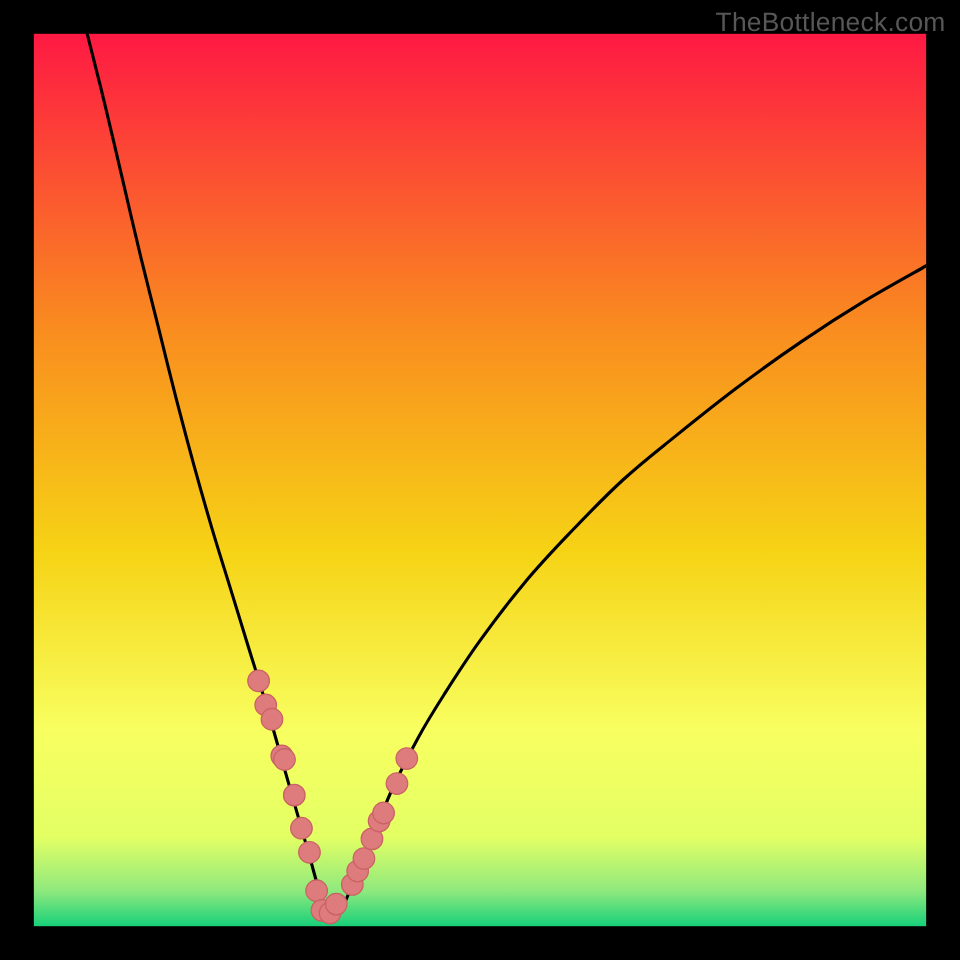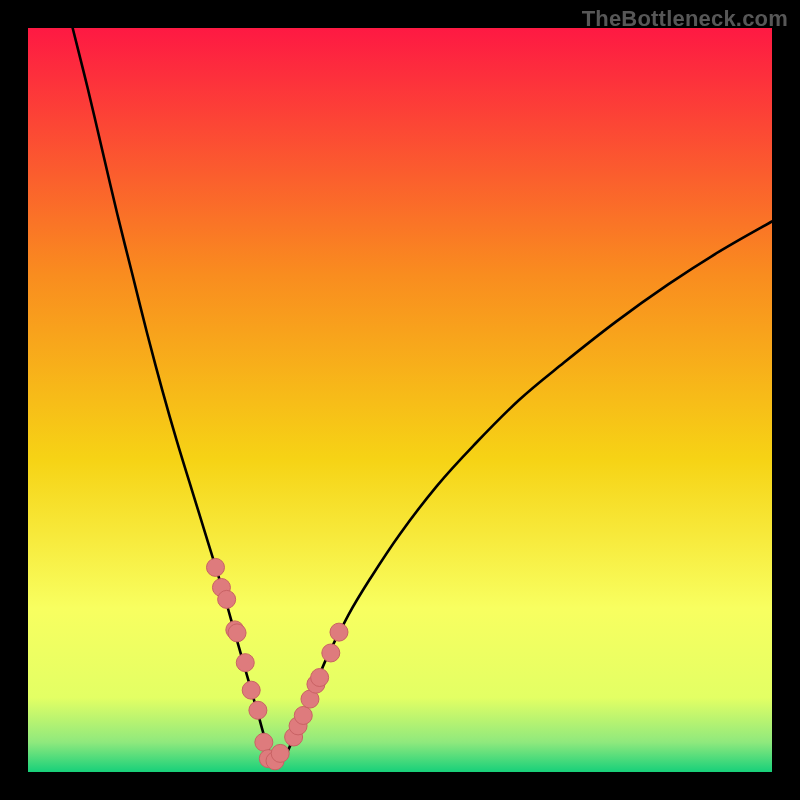--- a/index.html
+++ b/index.html
@@ -17,21 +17,21 @@
     height: 800px;
     background: #000;
   }
   .watermark {
     position: absolute;
     top: 6px;
     right: 12px;
     z-index: 30;
     color: #575757;
     font-size: 22px;
-    font-weight: 700;
+    font-weight: 400;
     letter-spacing: 0.2px;
     user-select: none;
   }
   .plot-outer {
     position: absolute;
     left: 28px;
     top: 28px;
     width: 744px;
     height: 744px;
     background: #000;

